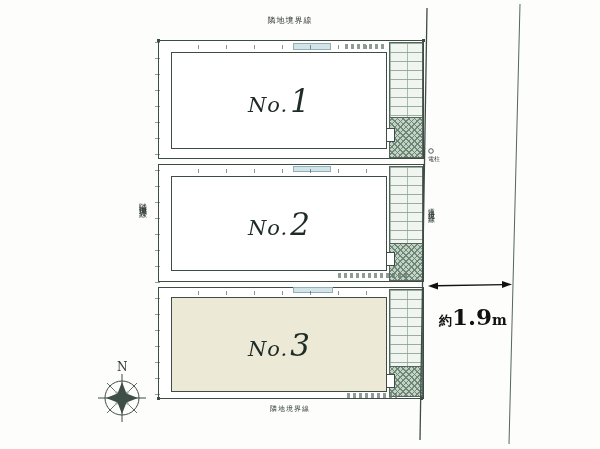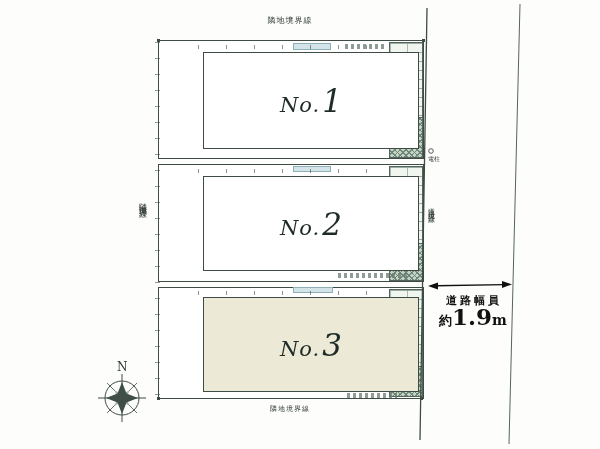--- a/index.html
+++ b/index.html
@@ -5,21 +5,21 @@
   html,body{margin:0;padding:0;background:#ffffff;}
   #canvas{
     position:relative;width:600px;height:449px;background:#fdfdfb;
     font-family:"DejaVu Sans",sans-serif;color:#2c3833;overflow:hidden;
   }
   .abs{position:absolute;font-family:Liberation Serif, serif;}
   
   .parcel{position:absolute;border:1px solid #3e4c45;background:#ffffff;box-sizing:border-box;}
   
   .pad{position:absolute;border:1px solid #3e4c45;background:#ffffff;box-sizing:border-box;
-       display:flex;align-items:center;justify-content:center;margin-left:32px;}
+       display:flex;align-items:center;justify-content:center;}
   .pad.cream{background:#ece9d6;}
   .lot-label{font-family:"DejaVu Serif",serif;font-style:italic;color:#1e2b27;
              display:flex;align-items:baseline;}
   .lot-label .pfx{font-size:21px;letter-spacing:1px;}
   .lot-label .num{font-size:31px;margin-left:2px;}
   
   .tiles{position:absolute;box-sizing:border-box;border:1px solid #55655d;
     background-color:#f1f5ef;
     background-image:
       repeating-linear-gradient(to bottom, rgba(138,160,146,.85) 0 1px, transparent 1px 9px),
@@ -132,21 +132,20 @@
       <polygon points="122,382 126.5,393.5 138,398 126.5,402.5 122,414 117.5,402.5 106,398 117.5,393.5" fill="#3f4f47"></polygon>
     </g>
   </svg>
 
   <div class="abs jp" style="left:250px;top:15px;width:80px;text-align:center;">隣地境界線</div>
   <div class="abs jp vert" style="left:136px;top:196px;height:60px;">隣地境界線</div>
   <div class="abs jp" style="left:248px;top:404px;width:84px;text-align:center;font-size:7px;">隣地境界線</div>
   <div class="abs jp vert" style="left:426px;top:202px;height:60px;font-size:7px;">道路境界線</div>
   <div class="abs pole-label" style="left:428px;top:155px;">電柱</div>
 
-  <div class="abs road-caption" style="left:432px;top:293px;width:84px;">道路幅員</div>
   <div class="abs road-value" style="left:428px;top:305px;width:90px;">
     <span class="approx">約</span>
     <span class="val">1.9</span>
     <span class="unit">m</span>
   </div>
 
   <div class="abs north" style="left:117px;top:360px;">N</div>
 
 </div>
 

